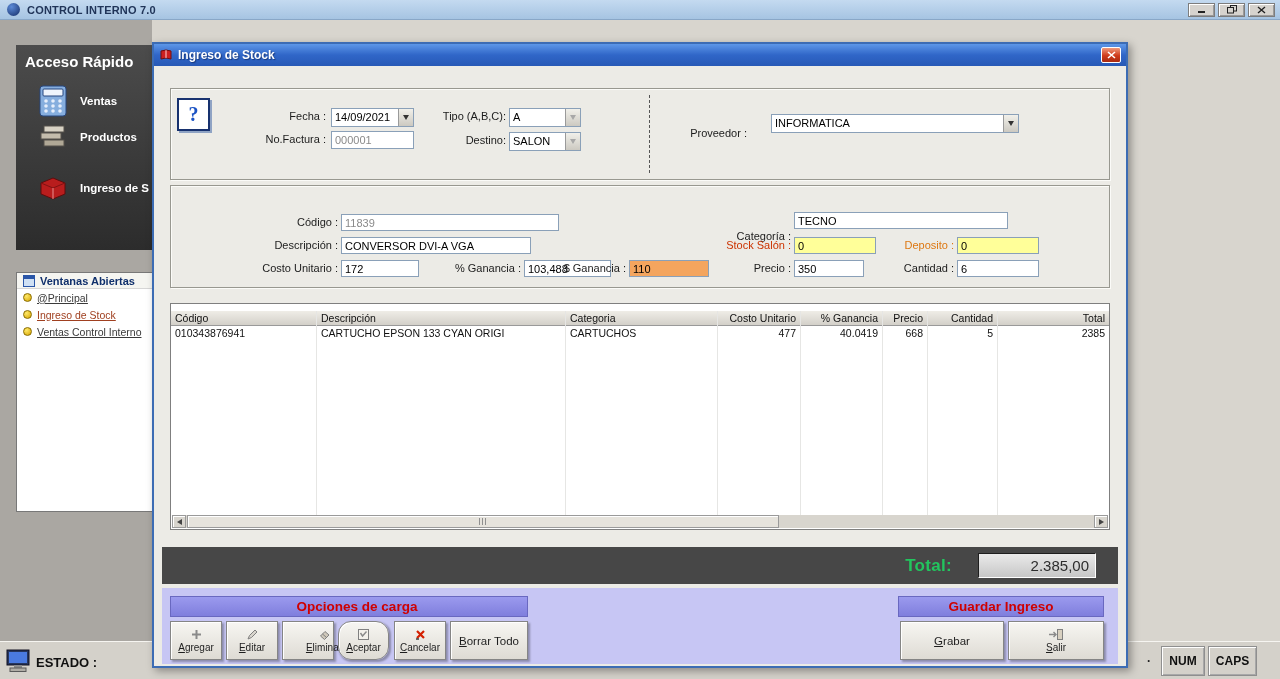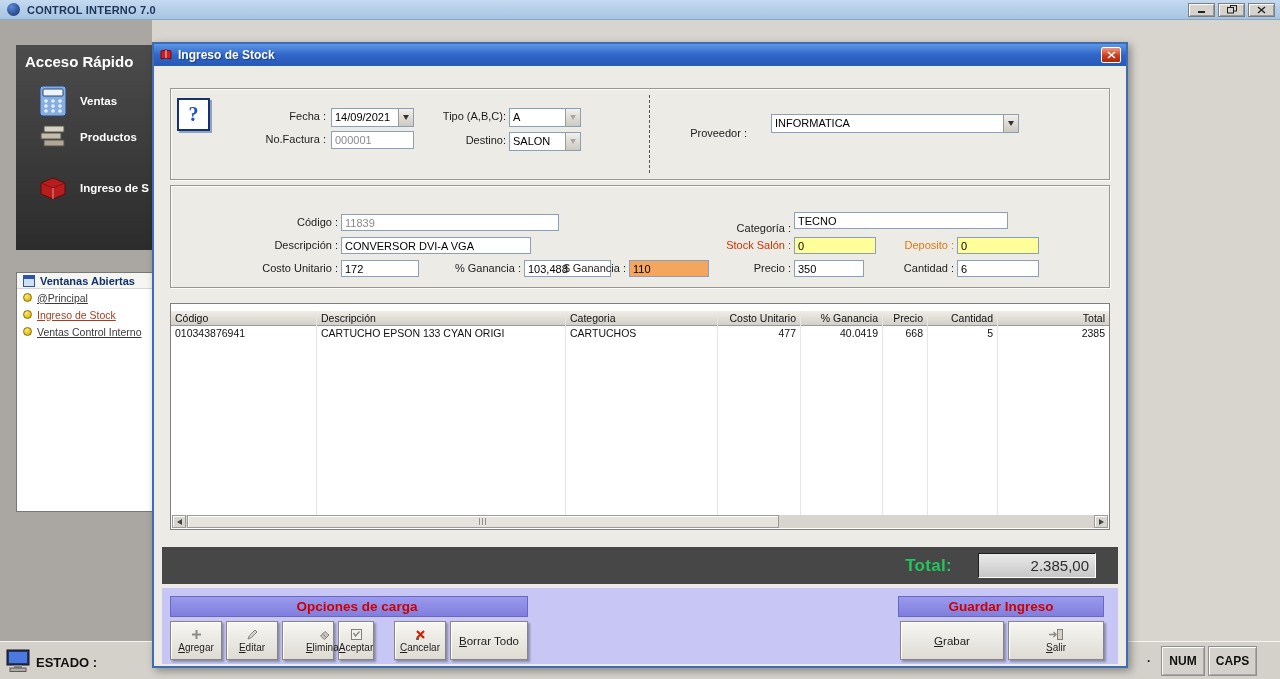--- a/index.html
+++ b/index.html
@@ -119,21 +119,21 @@
   .hdr-opciones { left:8px; width:358px;padding-left:16px; }
   .hdr-guardar { left:736px; width:206px; }
   .abtn { position:absolute; top:33px; height:39px; cursor:pointer;
     background:linear-gradient(180deg,#f7f6f2,#dedbd4);
     border:1px solid #858585; box-shadow:inset 1px 1px 0 #fff, 1.5px 1.5px 2px rgba(0,0,0,.3);
     display:flex; flex-direction:column; align-items:center; justify-content:center; gap:1px; }
   .alabel { display:block; font-size:10px; color:#1e1e1e; }
   .alabel.big { font-size:11.5px; }
   .ul-first::first-letter { text-decoration:underline; }
   .b-agregar { left:8px; width:52px; }  .b-editar { left:64px; width:52px; }
-  .b-eliminar { left:120px; width:52px;padding-left:32px; } .b-aceptar { left:176px; width:36px; }
+  .b-eliminar { left:120px; width:52px;padding-left:32px; } .b-aceptar { left:176px; width:51px;border-radius:13px; }
   .b-cancelar { left:232px; width:52px; } .b-borrar { left:288px; width:78px; }
   .b-grabar { left:738px; width:104px; }  .b-salir { left:846px; width:96px; }
 
   
   .statusbar { position:absolute; left:0; top:641px; width:1280px; height:38px; z-index:3;
     background:#d4d1ca; border-top:1px solid #f6f5f1; }
   .estado-icon { position:absolute; left:6px; top:7px; }
   .estado-label { position:absolute; left:36px; top:13px; font-weight:bold; font-size:13px; color:#101010; }
   .frag-dot { position:absolute; left:1147px; top:9px; font-size:12px; font-weight:bold; color:#222; }
   .kbd-cell { position:absolute; top:4px; height:30px; background:#d4d1ca; border:1px solid #8f8f8f;
@@ -319,21 +319,21 @@
 
       <span class="flabel" style="left:52px; top:76px; width:115px;">Costo Unitario :</span>
       <div class="tbox" style="left:170px; top:74px; width:78px; height:17px;">172</div>
 
       <span class="flabel" style="left:250px; top:76px; width:100px;">% Ganancia :</span>
       <div class="tbox" style="left:353px; top:74px; width:87px; height:17px;">103,488</div>
 
       <span class="flabel" style="left:378px; top:76px; width:77px;">$ Ganancia :</span>
       <div class="tbox orange-bg" style="left:458px; top:74px; width:80px; height:17px;">110</div>
 
-      <span class="flabel" style="left:535px; top:36px; width:85px;">Categoría :</span>
+      <span class="flabel" style="left:535px; top:44px; width:85px;">Categoría :</span>
       <div class="tbox" style="left:623px; top:26px; width:214px; height:17px;">TECNO</div>
 
       <span class="flabel red" style="left:525px; top:53px; width:95px;">Stock Salón :</span>
       <div class="tbox yellow-bg" style="left:623px; top:51px; width:82px; height:17px;">0</div>
 
       <span class="flabel orange" style="left:710px; top:53px; width:73px;">Deposito :</span>
       <div class="tbox yellow-bg" style="left:786px; top:51px; width:82px; height:17px;">0</div>
 
       <span class="flabel" style="left:550px; top:76px; width:70px;">Precio :</span>
       <div class="tbox" style="left:623px; top:74px; width:70px; height:17px;">350</div>

